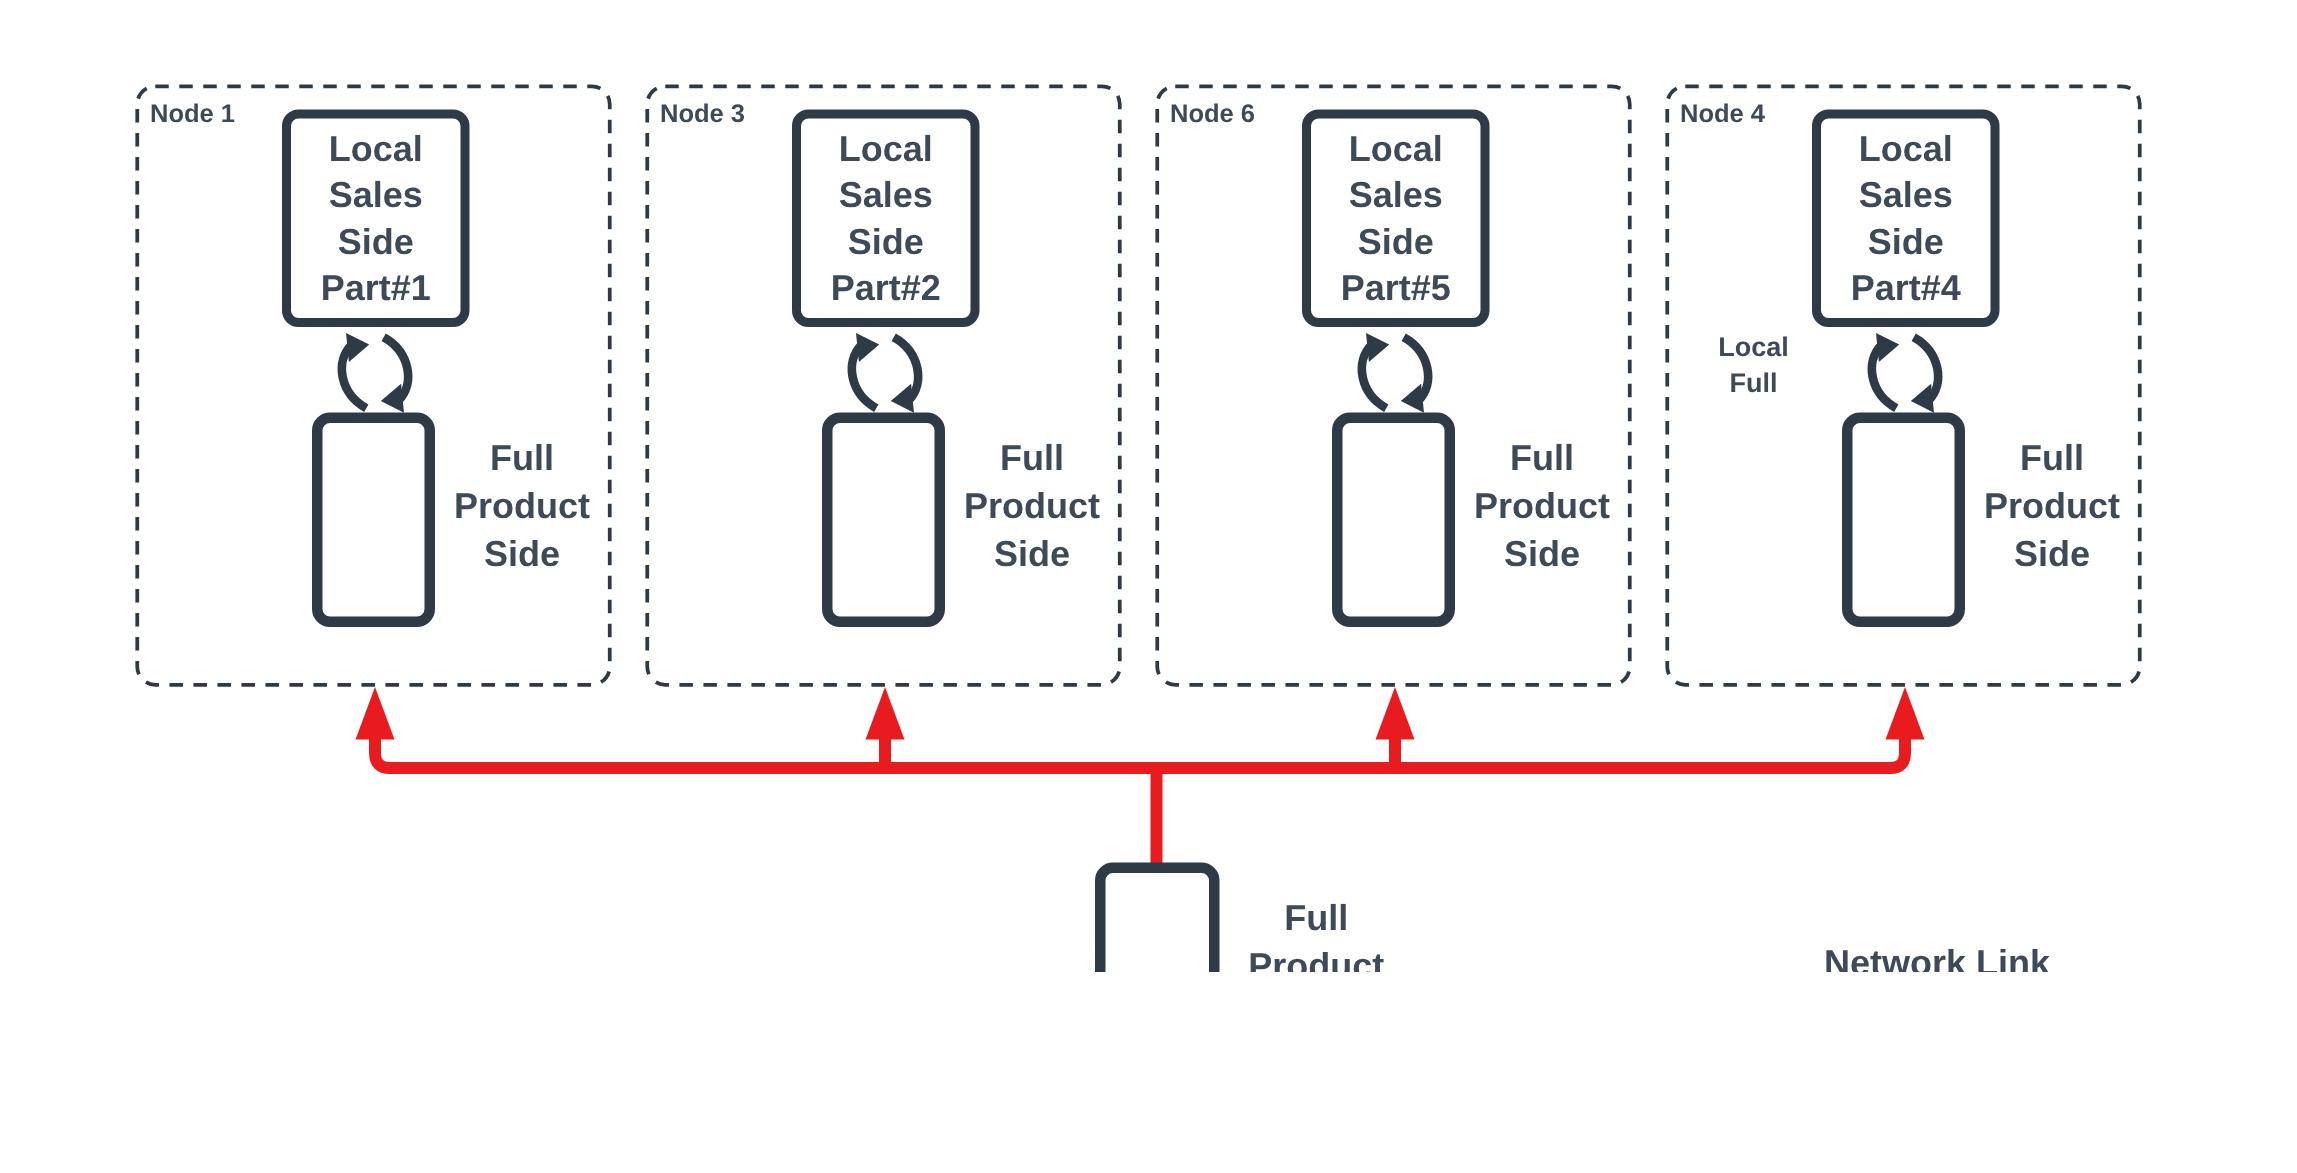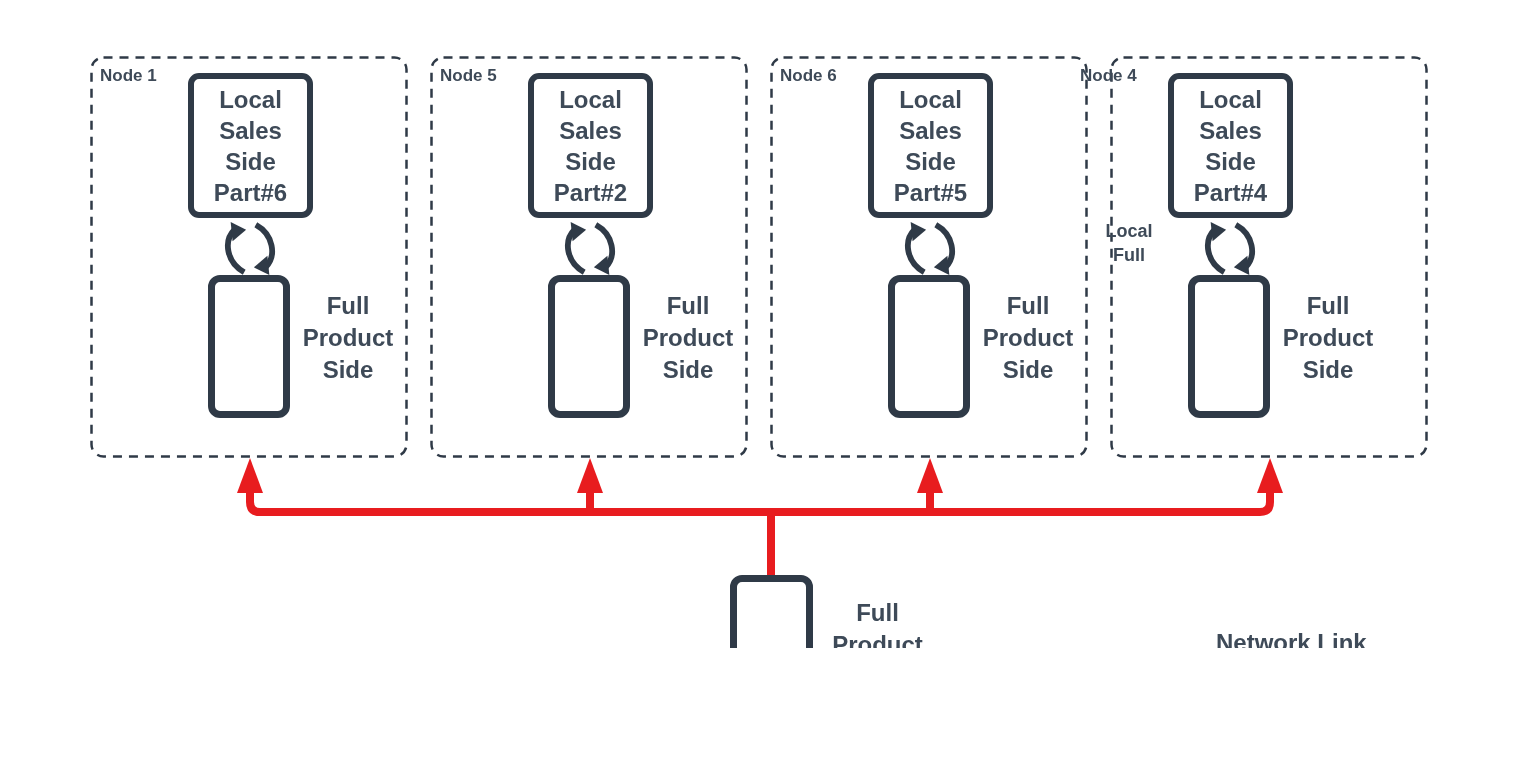--- a/index.html
+++ b/index.html
@@ -84,35 +84,35 @@
       <polygon points="1270,458 1257,493 1283,493"></polygon>
     </g>
   </svg>
 
   <div class="node" style="left:90px">
     <div class="node-title">Node 1</div>
     <div class="sales-box">
       <div>Local</div>
       <div>Sales</div>
       <div>Side</div>
-      <div>Part#6</div>
+      <div>Part#1</div>
     </div>
     <svg class="sync-icon">
         <use href="#sync-sym"></use>
       </svg>
     <div class="product-box"></div>
     <div class="product-label">
       <div>Full</div>
       <div>Product</div>
       <div>Side</div>
     </div>
   </div>
 
   <div class="node" style="left:430px">
-    <div class="node-title">Node 5</div>
+    <div class="node-title">Node 3</div>
     <div class="sales-box">
       <div>Local</div>
       <div>Sales</div>
       <div>Side</div>
       <div>Part#2</div>
     </div>
     <svg class="sync-icon">
         <use href="#sync-sym"></use>
       </svg>
     <div class="product-box"></div>
@@ -135,21 +135,21 @@
         <use href="#sync-sym"></use>
       </svg>
     <div class="product-box"></div>
     <div class="product-label">
       <div>Full</div>
       <div>Product</div>
       <div>Side</div>
     </div>
   </div>
 
-  <div class="node" style="left:1070px">
+  <div class="node" style="left:1110px">
     <div class="node-title">Node 4</div>
     <div class="sales-box">
       <div>Local</div>
       <div>Sales</div>
       <div>Side</div>
       <div>Part#4</div>
     </div>
     <div class="local-join-label">
       <div>Local</div>
       <div>Full</div>

